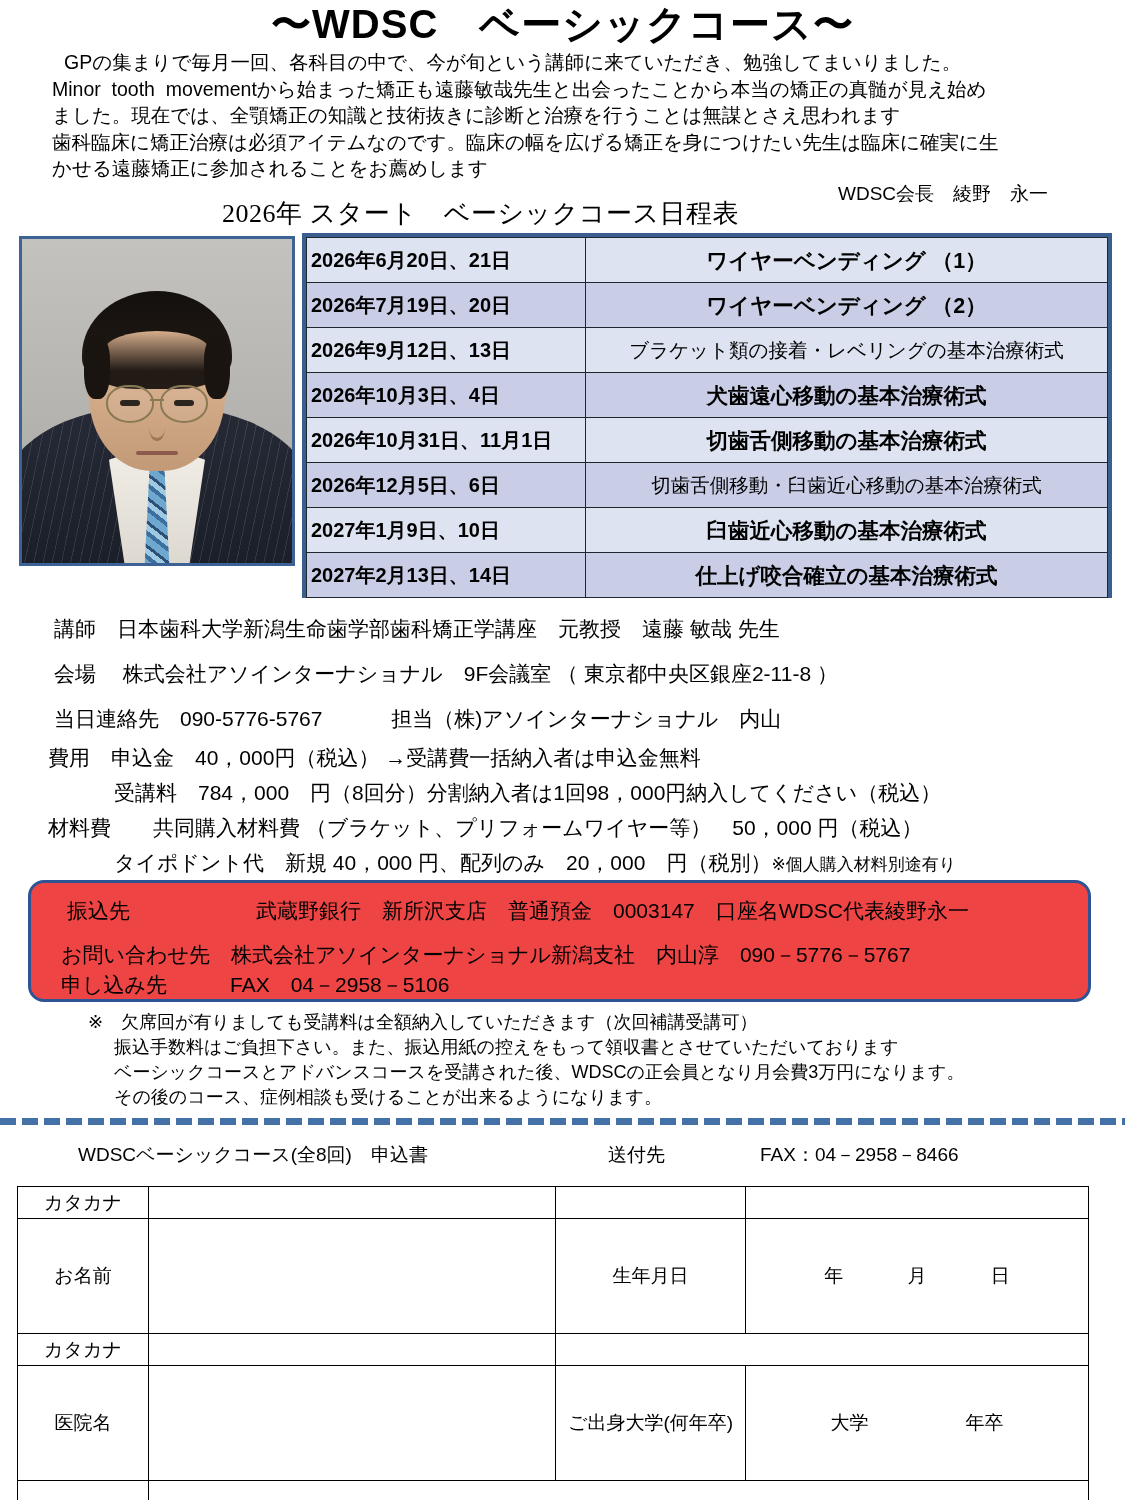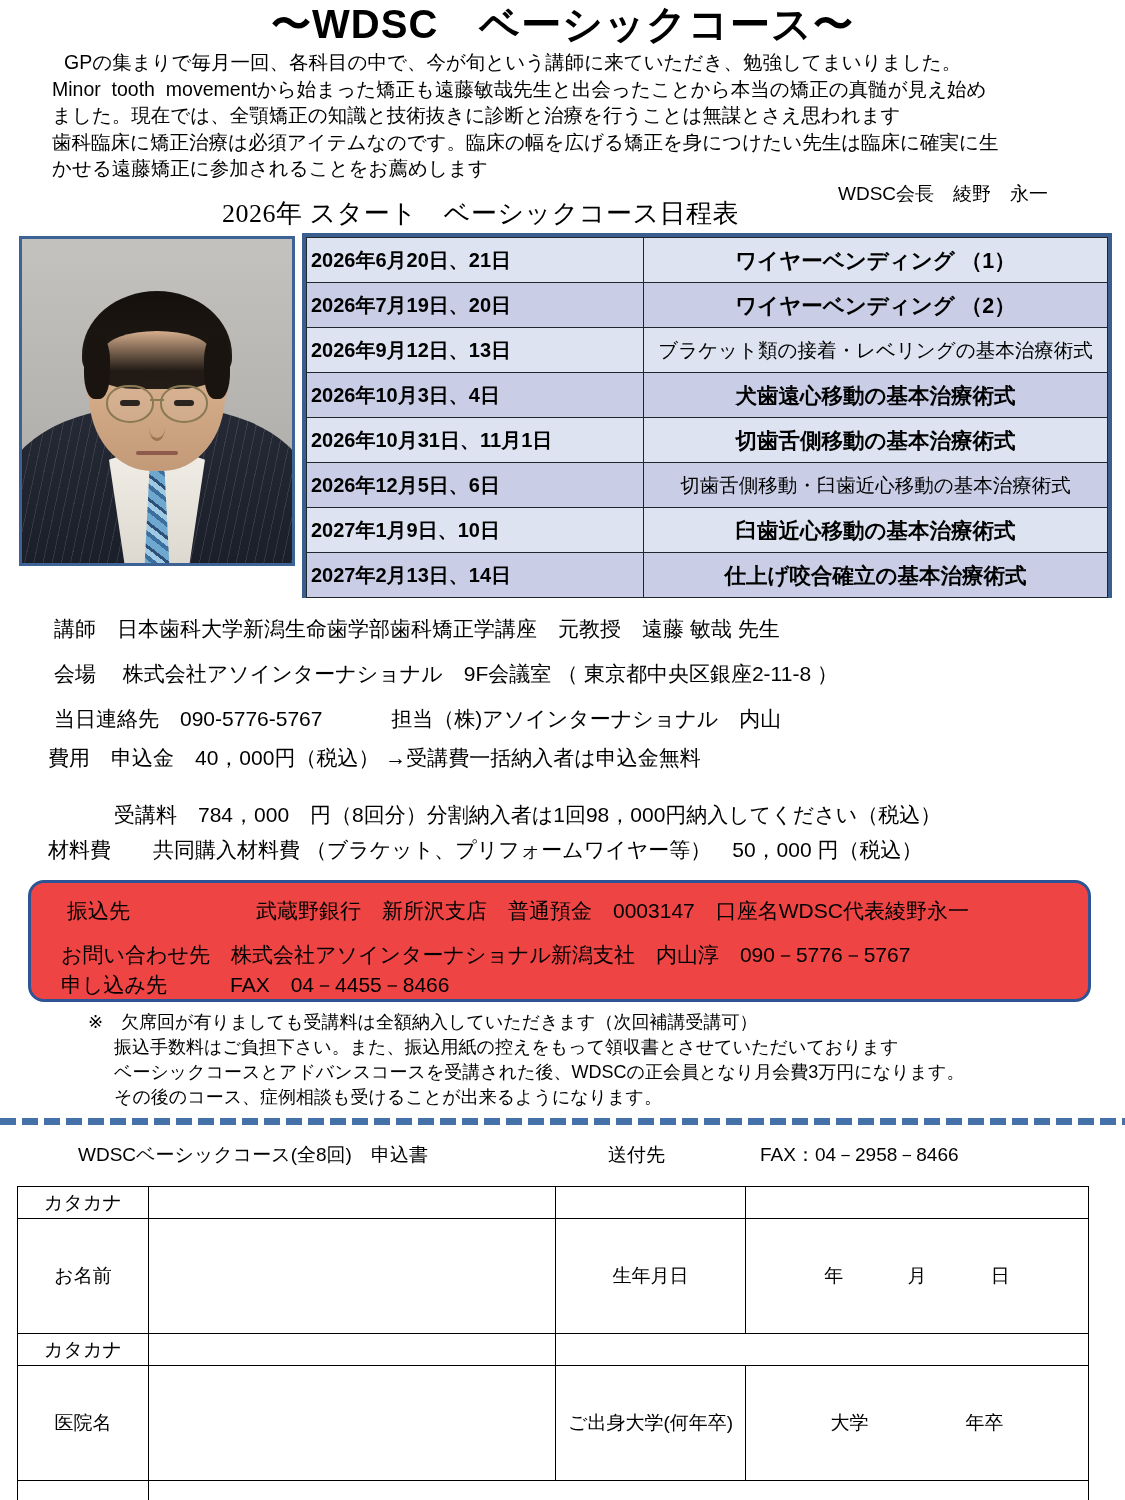--- a/index.html
+++ b/index.html
@@ -213,21 +213,21 @@
     border: 1px solid #20262e;
     padding: 0 4px;
     height: 45px;
     vertical-align: middle;
     font-size: 20px;
     white-space: nowrap;
   }
   table.sched tr:nth-child(odd) td { background: #dde3f0; }
   table.sched tr:nth-child(even) td { background: #c9cee6; }
   td.sched-date {
-    width: 337px;
+    width: 279px;
     font-weight: 700;
     padding-left: 16px;
     font-size: 20.5px;
   }
   td.sched-topic {
     text-align: center;
     font-size: 20.5px;
   }
   td.sched-topic.bold { font-weight: 700; font-size: 21.5px; }
   td.sched-topic.small { font-size: 19.5px; }
@@ -240,21 +240,21 @@
     line-height: 45px;
   }
   .details .d-line { white-space: pre; }
   .fees {
     position: absolute;
     left: 48px; top: 740px; width: 1070px;
     font-size: 21px;
     line-height: 35px;
   }
   .fees .f-line { white-space: pre; }
-  .fees .f-indent { padding-left: 66px; margin-top: 22px; }
+  .fees .f-indent { padding-left: 66px; }
   .fees .f-note { font-size: 17px; }
 
   
   .bank-box {
     position: absolute;
     left: 28px; top: 880px;
     width: 1063px; height: 122px;
     border: 3px solid #2f5496;
     border-radius: 16px;
     background: #ef4444;
@@ -429,21 +429,21 @@
 <div class="fees">
   <div class="f-line">費用　申込金　40，000円（税込） →受講費一括納入者は申込金無料</div>
   <div class="f-line f-indent">受講料　784，000　円（8回分）分割納入者は1回98，000円納入してください（税込）</div>
   <div class="f-line">材料費　　共同購入材料費 （ブラケット、プリフォームワイヤー等）　50，000 円（税込）</div>
   <div class="f-line f-indent"><span>タイポドント代　新規 40，000 円、配列のみ　20，000　円（税別）</span><span class="f-note">※個人購入材料別途有り</span></div>
 </div>
 
 <div class="bank-box">
   <div class="b-line b-l1">振込先　　　　　　武蔵野銀行　新所沢支店　普通預金　0003147　口座名WDSC代表綾野永一</div>
   <div class="b-line b-l2">お問い合わせ先　株式会社アソインターナショナル新潟支社　内山淳　090－5776－5767</div>
-  <div class="b-line b-l3">申し込み先　　　FAX　04－4455－8466</div>
+  <div class="b-line b-l3">申し込み先　　　FAX　04－2958－5106</div>
 </div>
 
 <div class="notes">
   <div class="n-line">※　欠席回が有りましても受講料は全額納入していただきます（次回補講受講可）</div>
   <div class="n-line n-indent">振込手数料はご負担下さい。また、振込用紙の控えをもって領収書とさせていただいております</div>
   <div class="n-line n-indent">ベーシックコースとアドバンスコースを受講された後、WDSCの正会員となり月会費3万円になります。</div>
   <div class="n-line n-indent">その後のコース、症例相談も受けることが出来るようになります。</div>
 </div>
 
 <div class="divider"></div>

